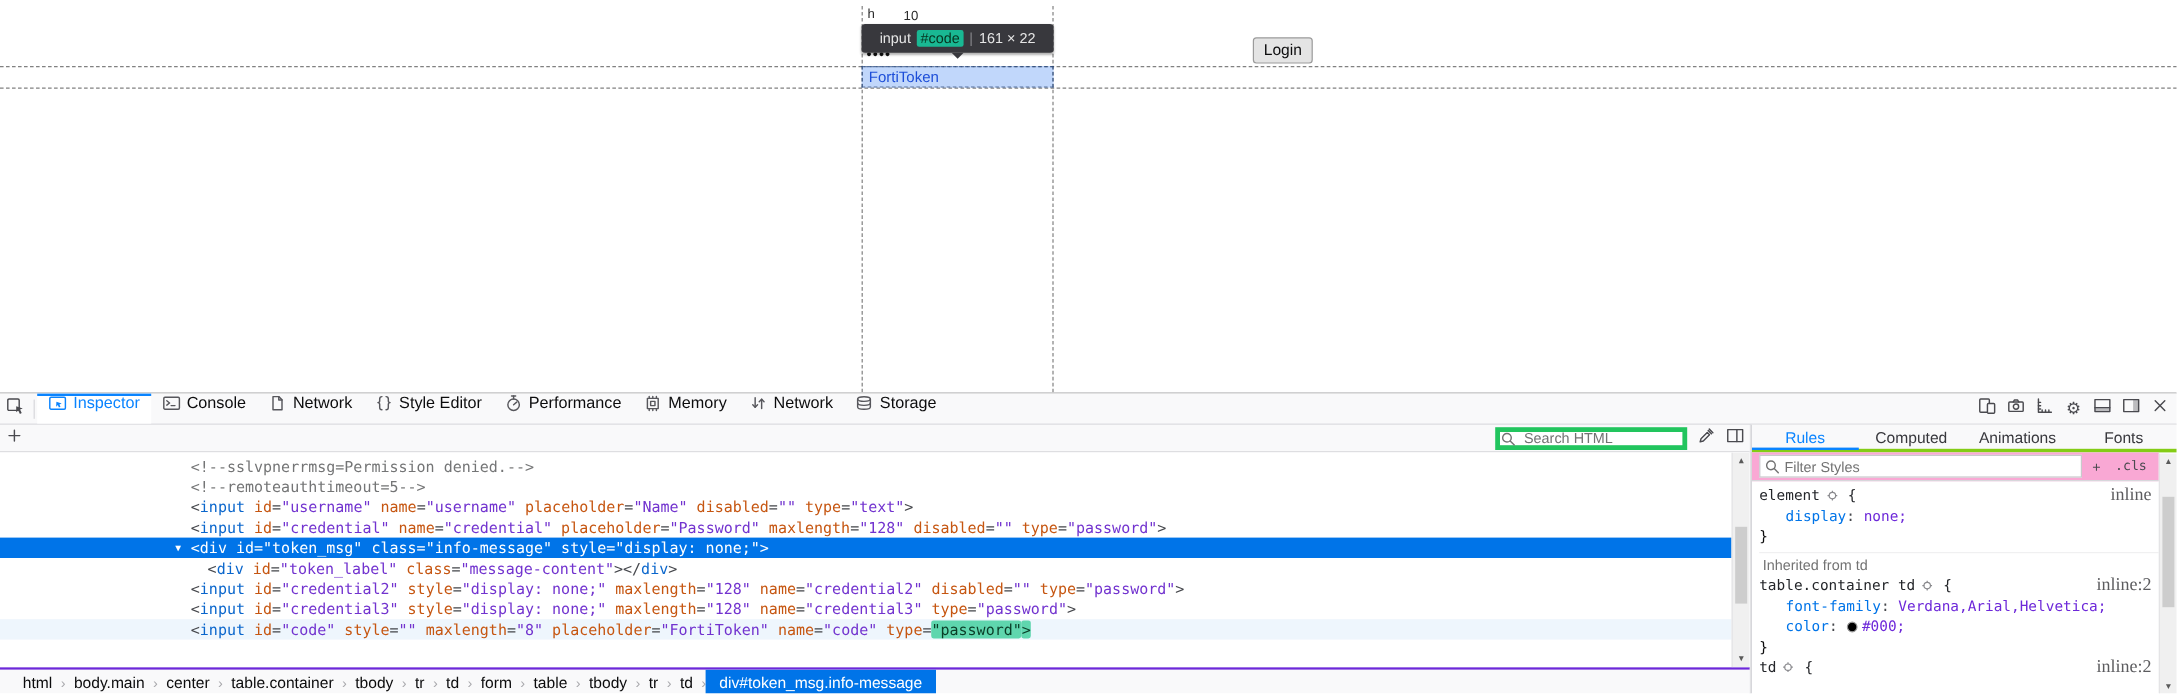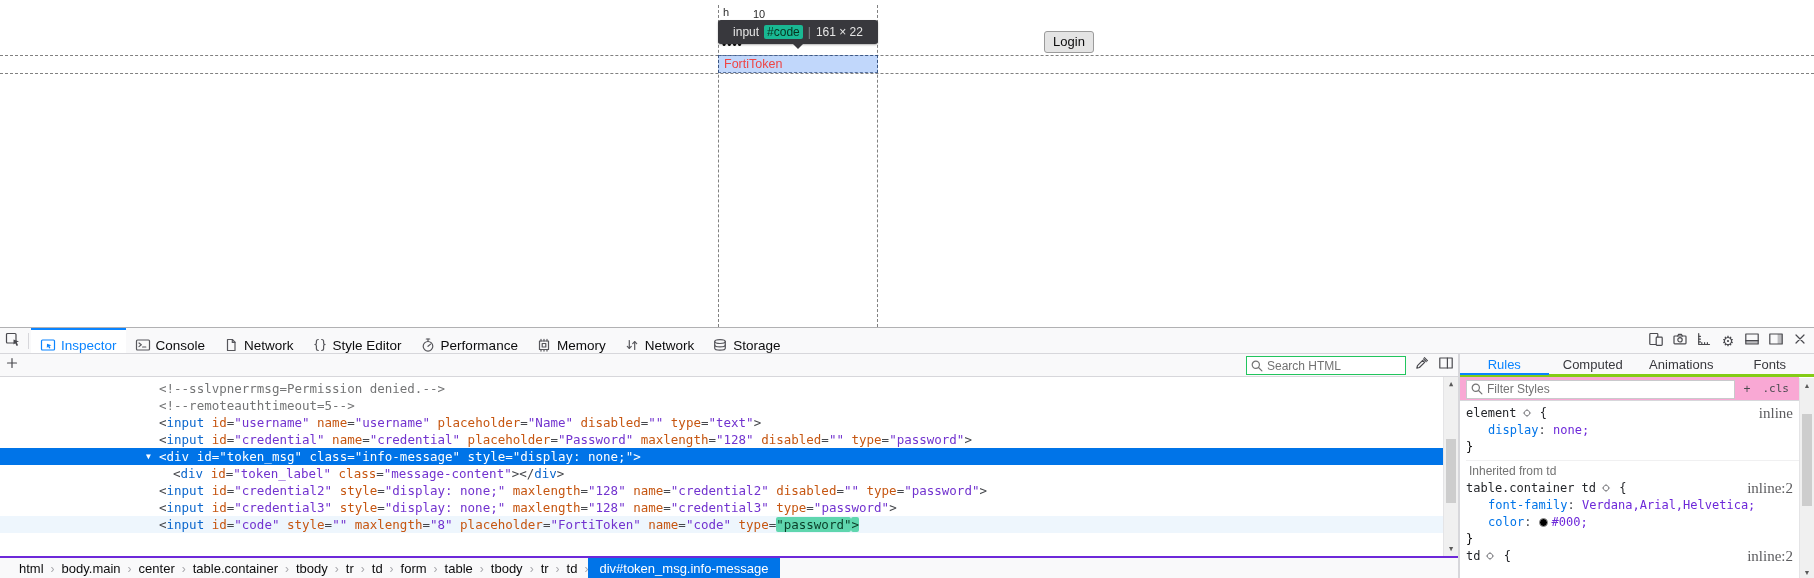--- a/index.html
+++ b/index.html
@@ -18,46 +18,46 @@
   .frag-b{left:753px;top:8px}
   .dots{position:absolute;left:722px;top:38px;font-size:12px;color:#111;z-index:1;letter-spacing:1px}
   .tooltip{position:absolute;left:718px;top:20px;width:160px;height:24px;background:#38383d;border-radius:3px;
            display:flex;align-items:center;justify-content:center;gap:5px;font-size:12px;z-index:3;box-shadow:0 1px 2px rgba(0,0,0,.3)}
   .tooltip:after{content:"";position:absolute;left:50%;bottom:-5px;margin-left:-5px;border:5px solid transparent;border-top-color:#38383d;border-bottom:none}
   .tt-tag{color:#e6e6e6}
   .tt-id{background:#19b893;color:#07331f;padding:0 3px;border-radius:2px}
   .tt-sep{color:#85858a}
   .tt-dims{color:#e6e6e6}
   .token-box{position:absolute;left:718px;top:55px;width:160px;height:18px;background:rgba(66,133,244,.33);
-             border:1px dashed rgba(30,60,110,.65);font-size:12.5px;line-height:16px;color:#ef4444;padding-left:5px;z-index:2}
+             border:1px dashed rgba(30,60,110,.65);font-size:12.5px;line-height:16px;color:#1d4ed8;padding-left:5px;z-index:2}
   .login-btn{position:absolute;left:1044px;top:31px;width:50px;height:22px;background:#e4e4e4;border:1px solid #9b9b9b;
              border-radius:3px;font-family:"Liberation Sans",sans-serif;font-size:13px;color:#0c0c0d;text-align:center;line-height:20px}
 
   
   .devtools{position:absolute;left:0;top:327px;width:1814px;height:251px;background:#fff;border-top:1px solid #b1b1b3}
   .toolbox-bar{height:26px;background:#f9f9fa;border-bottom:1px solid #d7d7db;display:flex;align-items:stretch}
   .tool-btn{display:flex;align-items:center;justify-content:center;width:26px;color:#4a4a4f}
   .tb-sep{width:1px;height:16px;background:#d7d7db;align-self:center;margin:0 2px}
   .tool-tabs{display:flex;align-items:stretch}
-  .tool-tab{display:flex;align-items:flex-end;gap:5px;padding:0 9px;font-size:13.5px;color:#0c0c0d;position:relative}
+  .tool-tab{display:flex;align-items:flex-start;gap:5px;padding:0 9px;font-size:13.5px;color:#0c0c0d;position:relative}
   .tool-tab .tab-icon{color:#57575c;display:flex}
   .tool-tab.active{color:#0a84ff;background:#fff}
   .tool-tab.active:before{content:"";position:absolute;top:0;left:0;right:0;height:2px;background:#0a84ff}
   .tool-tab.active .tab-icon{color:#0a84ff}
   .tool-right{margin-left:auto;display:flex;align-items:stretch;padding-right:2px}
   .tool-right .tool-btn{width:24px}
   .inspector-body{position:relative;height:225px}
   .markup-col{position:absolute;left:0;top:0;width:1459px;height:225px;display:flex;flex-direction:column;border-right:1px solid #d7d7db}
 
   .markup-toolbar{height:23px;background:#f9f9fa;border-bottom:1px solid #d7d7db;display:flex;align-items:center}
   .markup-toolbar .tool-btn{width:24px;height:100%}
   .mt-spacer{flex:1}
   .search-wrap{position:relative;width:160px;height:19px;margin-right:4px}
   .search-ic,.filter-ic{position:absolute;left:3px;top:2px;color:#737373}
-  .search-input{width:100%;height:100%;border:1px solid #22c55e;background:#fff;font-family:"Liberation Sans",sans-serif;
+  .search-input{width:100%;height:100%;border:4px solid #22c55e;background:#fff;font-family:"Liberation Sans",sans-serif;
                 font-size:12px;padding:0 4px 0 20px;color:#0c0c0d;outline:none}
   .search-input::placeholder,.filter-input::placeholder{color:#737373}
 
   .markup-view{position:relative;flex:1;background:#fff;overflow:hidden;font-family:"DejaVu Sans Mono",monospace;font-size:12.5px;padding-top:3px}
   #markupLines{width:calc(100% - 15px)}
   .mline{height:17px;line-height:17px;white-space:pre;position:relative}
   .mline.selected{background:#0074e8}
   .mline.selected span{color:#fff !important}
   .mline.hovered{background:#eef6fd}
   .tk-p{color:#45474c}

